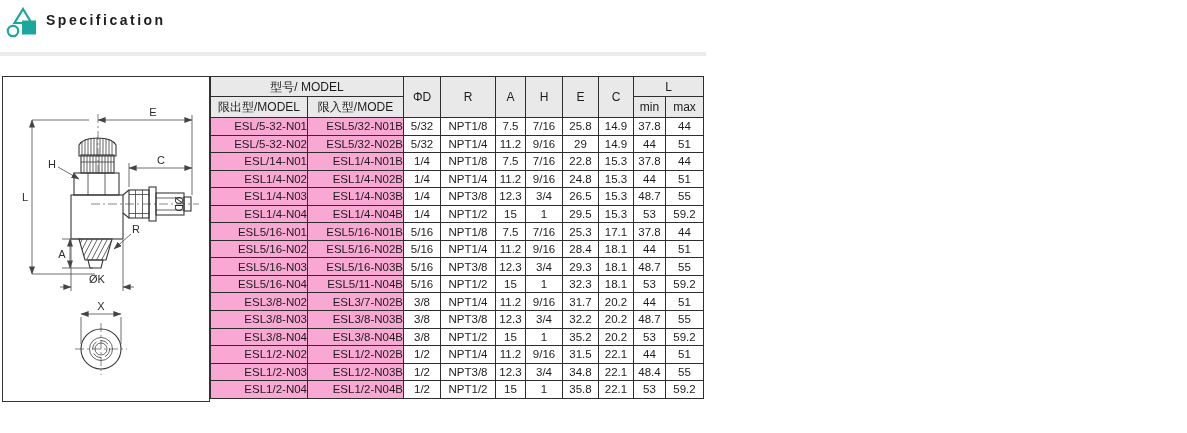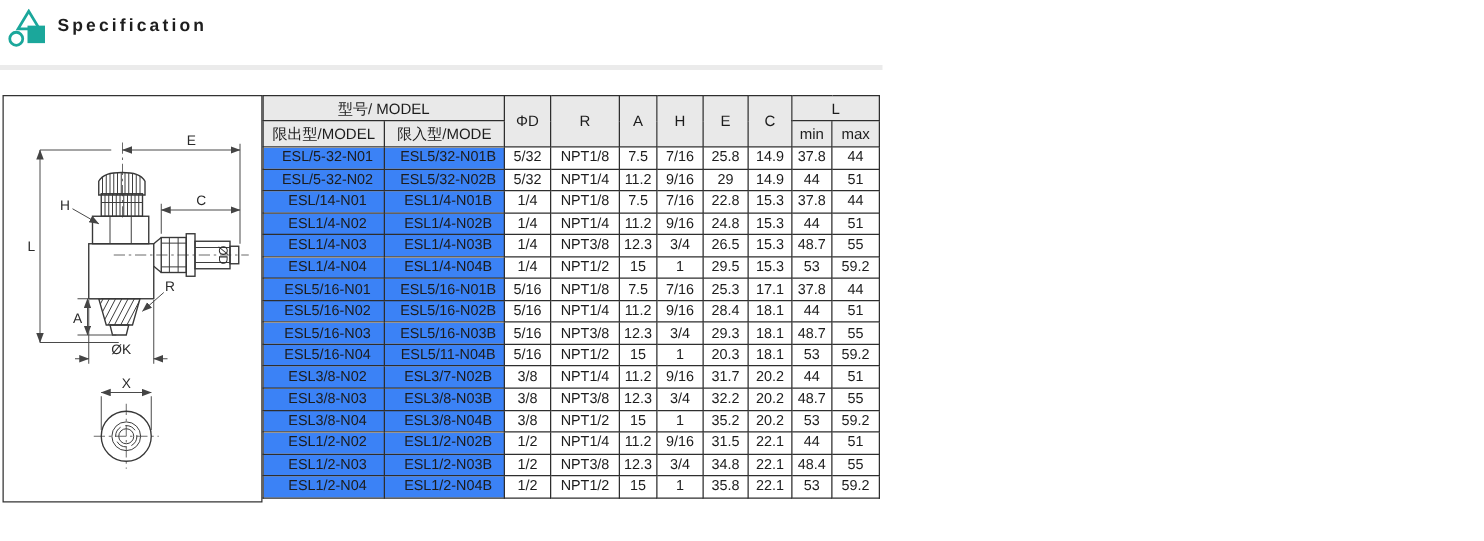--- a/index.html
+++ b/index.html
@@ -33,21 +33,21 @@
     border:1px solid #2e2e2e; padding:0; text-align:center;
     overflow:hidden; white-space:nowrap;
   }
   table.spec thead th {
     background:#e9e9e9; font-weight:normal; font-size:12px; line-height:1;
   }
   table.spec thead tr.h1 { height:20px;padding-left:32px; }
   table.spec thead tr.h2 { height:21px; }
   table.spec tbody tr { height:17.55px; }
   table.spec td.model {
-    background:#3b82f6; text-align:center; padding-left:6px; font-size:11.5px;
+    background:#f9a8d4; text-align:right; padding-left:6px; font-size:11.5px;
   }
   table.spec td.num { font-size:11.5px; }
   
   .ol   { stroke:#383838; stroke-width:1.1; fill:none; }
   .thin { stroke:#3d3d3d; stroke-width:0.8; fill:none; }
   .dim  { stroke:#4a4a4a; stroke-width:0.8; fill:none; }
   .cl   { stroke:#555; stroke-width:0.7; fill:none; stroke-dasharray:9 3 2 3; }
   .lbl  { font-family:"Liberation Sans",sans-serif; font-size:11px; fill:#2b2b2b; }
   .lbl-s{ font-family:"Liberation Sans",sans-serif; font-size:10px; fill:#2b2b2b; }
 </style>
@@ -343,21 +343,21 @@
         <td class="num">48.7</td>
         <td class="num">55</td>
       </tr>
       <tr>
         <td class="model">ESL5/16-N04</td>
         <td class="model">ESL5/11-N04B</td>
         <td class="num">5/16</td>
         <td class="num">NPT1/2</td>
         <td class="num">15</td>
         <td class="num">1</td>
-        <td class="num">20.3</td>
+        <td class="num">32.3</td>
         <td class="num">18.1</td>
         <td class="num">53</td>
         <td class="num">59.2</td>
       </tr>
       <tr>
         <td class="model">ESL3/8-N02</td>
         <td class="model">ESL3/7-N02B</td>
         <td class="num">3/8</td>
         <td class="num">NPT1/4</td>
         <td class="num">11.2</td>

